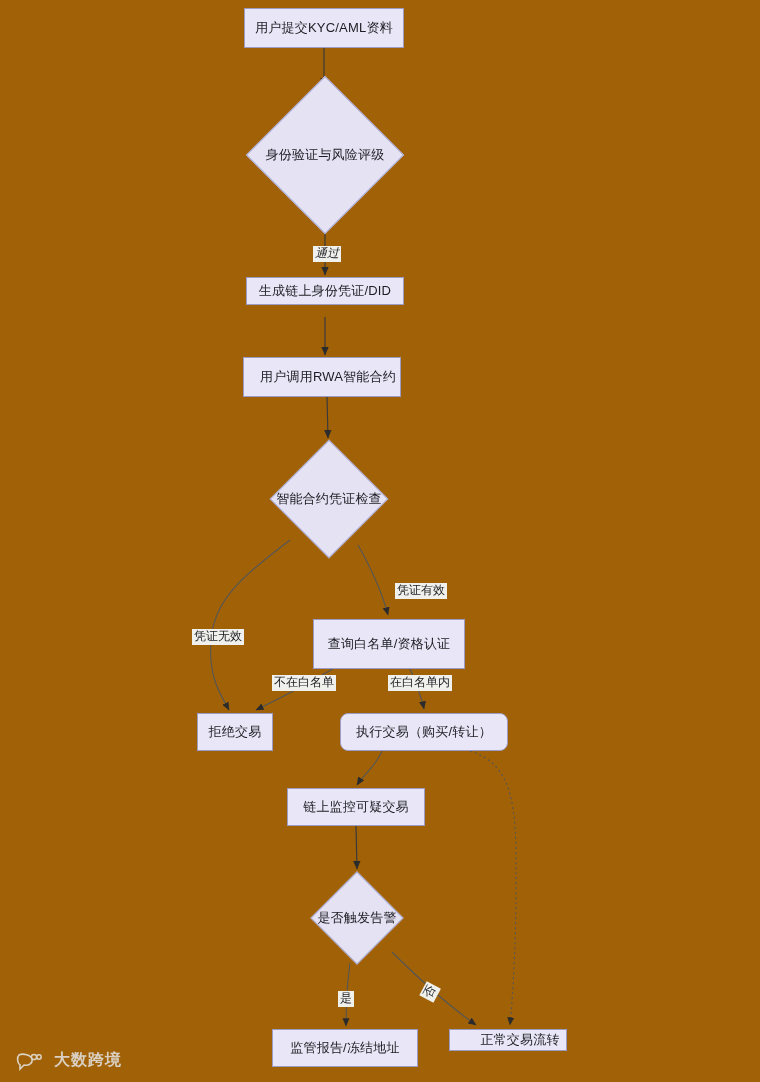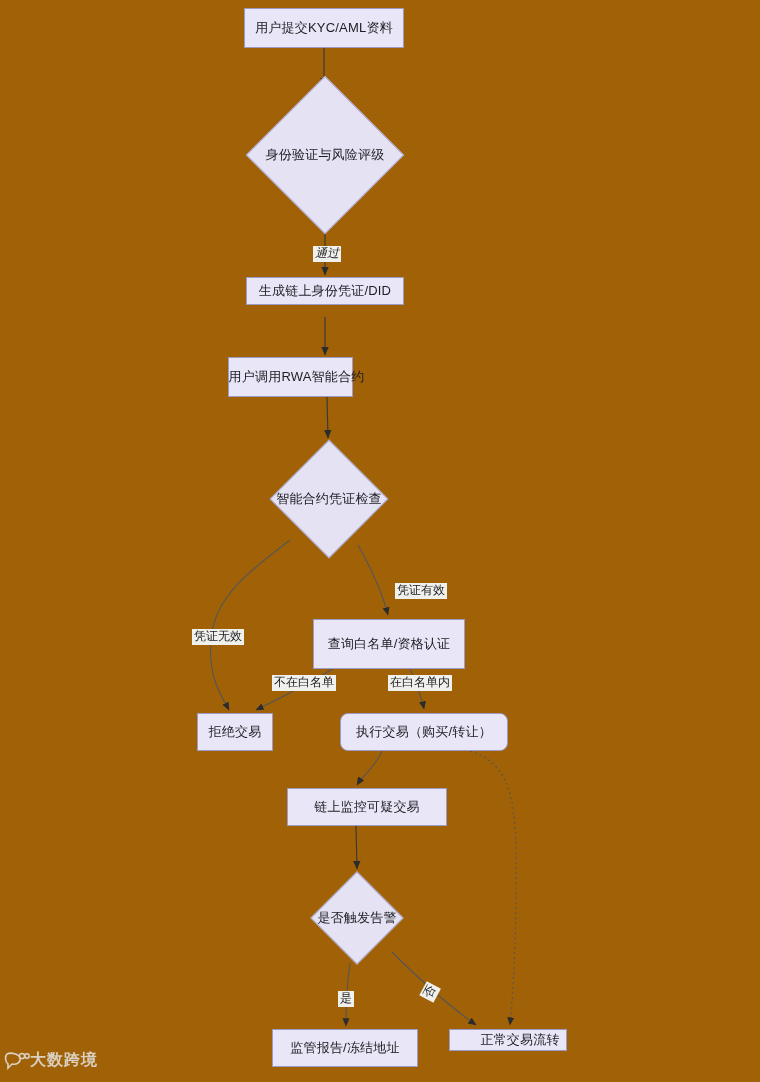--- a/index.html
+++ b/index.html
@@ -67,25 +67,25 @@
     padding: 1px 2px;
     white-space: nowrap;
     font-family: "Liberation Sans", "DejaVu Sans", sans-serif;
   }
   .edge-label.rot {
     transform: rotate(-62deg);
     transform-origin: center center;
   }
   #watermark {
     position: absolute;
-    left: 4px;
+    left: 16px;
     top: 1050px;
     display: flex;
-    align-items: center;
-    gap: 0;
+    align-items: flex-end;
+    gap: 12px;
     opacity: 0.85;
   }
   #watermark .wm-text {
     color: #e3e3e3;
     font-size: 16px;
     font-weight: bold;
     letter-spacing: 1px;
     font-family: "Liberation Sans", "DejaVu Sans", sans-serif;
   }
   #watermark .wm-mark {
@@ -142,42 +142,42 @@
 
   <div class="node diamond-wrap" style="left:269px; top:99px; width:112px; height:112px;">
     <span class="diamond-shape"></span>
     <span class="diamond-label">身份验证与风险评级</span>
   </div>
 
   <div class="node box" style="left:246px; top:277px; width:158px; height:28px;">
     <span>生成链上身份凭证/DID</span>
   </div>
 
-  <div class="node box" style="left:228px; top:357px; width:125px; height:40px;padding-left:12px;">
+  <div class="node box" style="left:243px; top:357px; width:158px; height:40px;padding-left:12px;">
     <span>用户调用RWA智能合约</span>
   </div>
 
   <div class="node diamond-wrap" style="left:287px; top:457px; width:84px; height:84px;">
     <span class="diamond-shape"></span>
     <span class="diamond-label">智能合约凭证检查</span>
   </div>
 
   <div class="node box" style="left:313px; top:619px; width:152px; height:50px;">
     <span>查询白名单/资格认证</span>
   </div>
 
   <div class="node box" style="left:197px; top:713px; width:76px; height:38px;">
     <span>拒绝交易</span>
   </div>
 
   <div class="node box" style="left:340px; top:713px; width:168px; height:38px;border-radius:8px;">
     <span>执行交易（购买/转让）</span>
   </div>
 
-  <div class="node box" style="left:287px; top:788px; width:160px; height:38px;align-items:center;">
+  <div class="node box" style="left:287px; top:788px; width:138px; height:38px;align-items:center;">
     <span>链上监控可疑交易</span>
   </div>
 
   <div class="node diamond-wrap" style="left:324px; top:885px; width:66px; height:66px;">
     <span class="diamond-shape"></span>
     <span class="diamond-label">是否触发告警</span>
   </div>
 
   <div class="node box" style="left:272px; top:1029px; width:146px; height:38px;">
     <span>监管报告/冻结地址</span>

